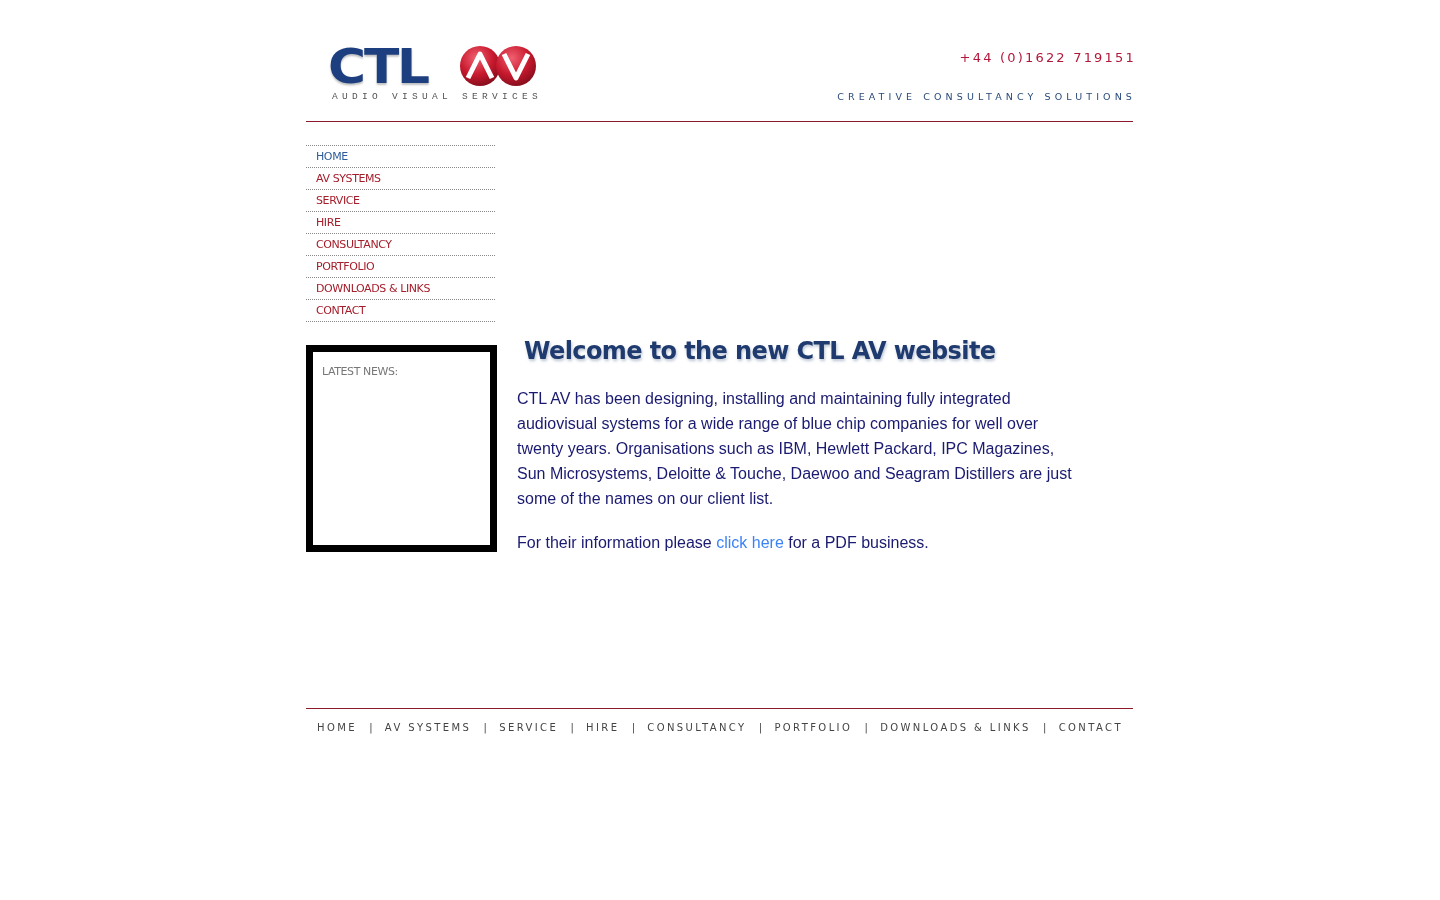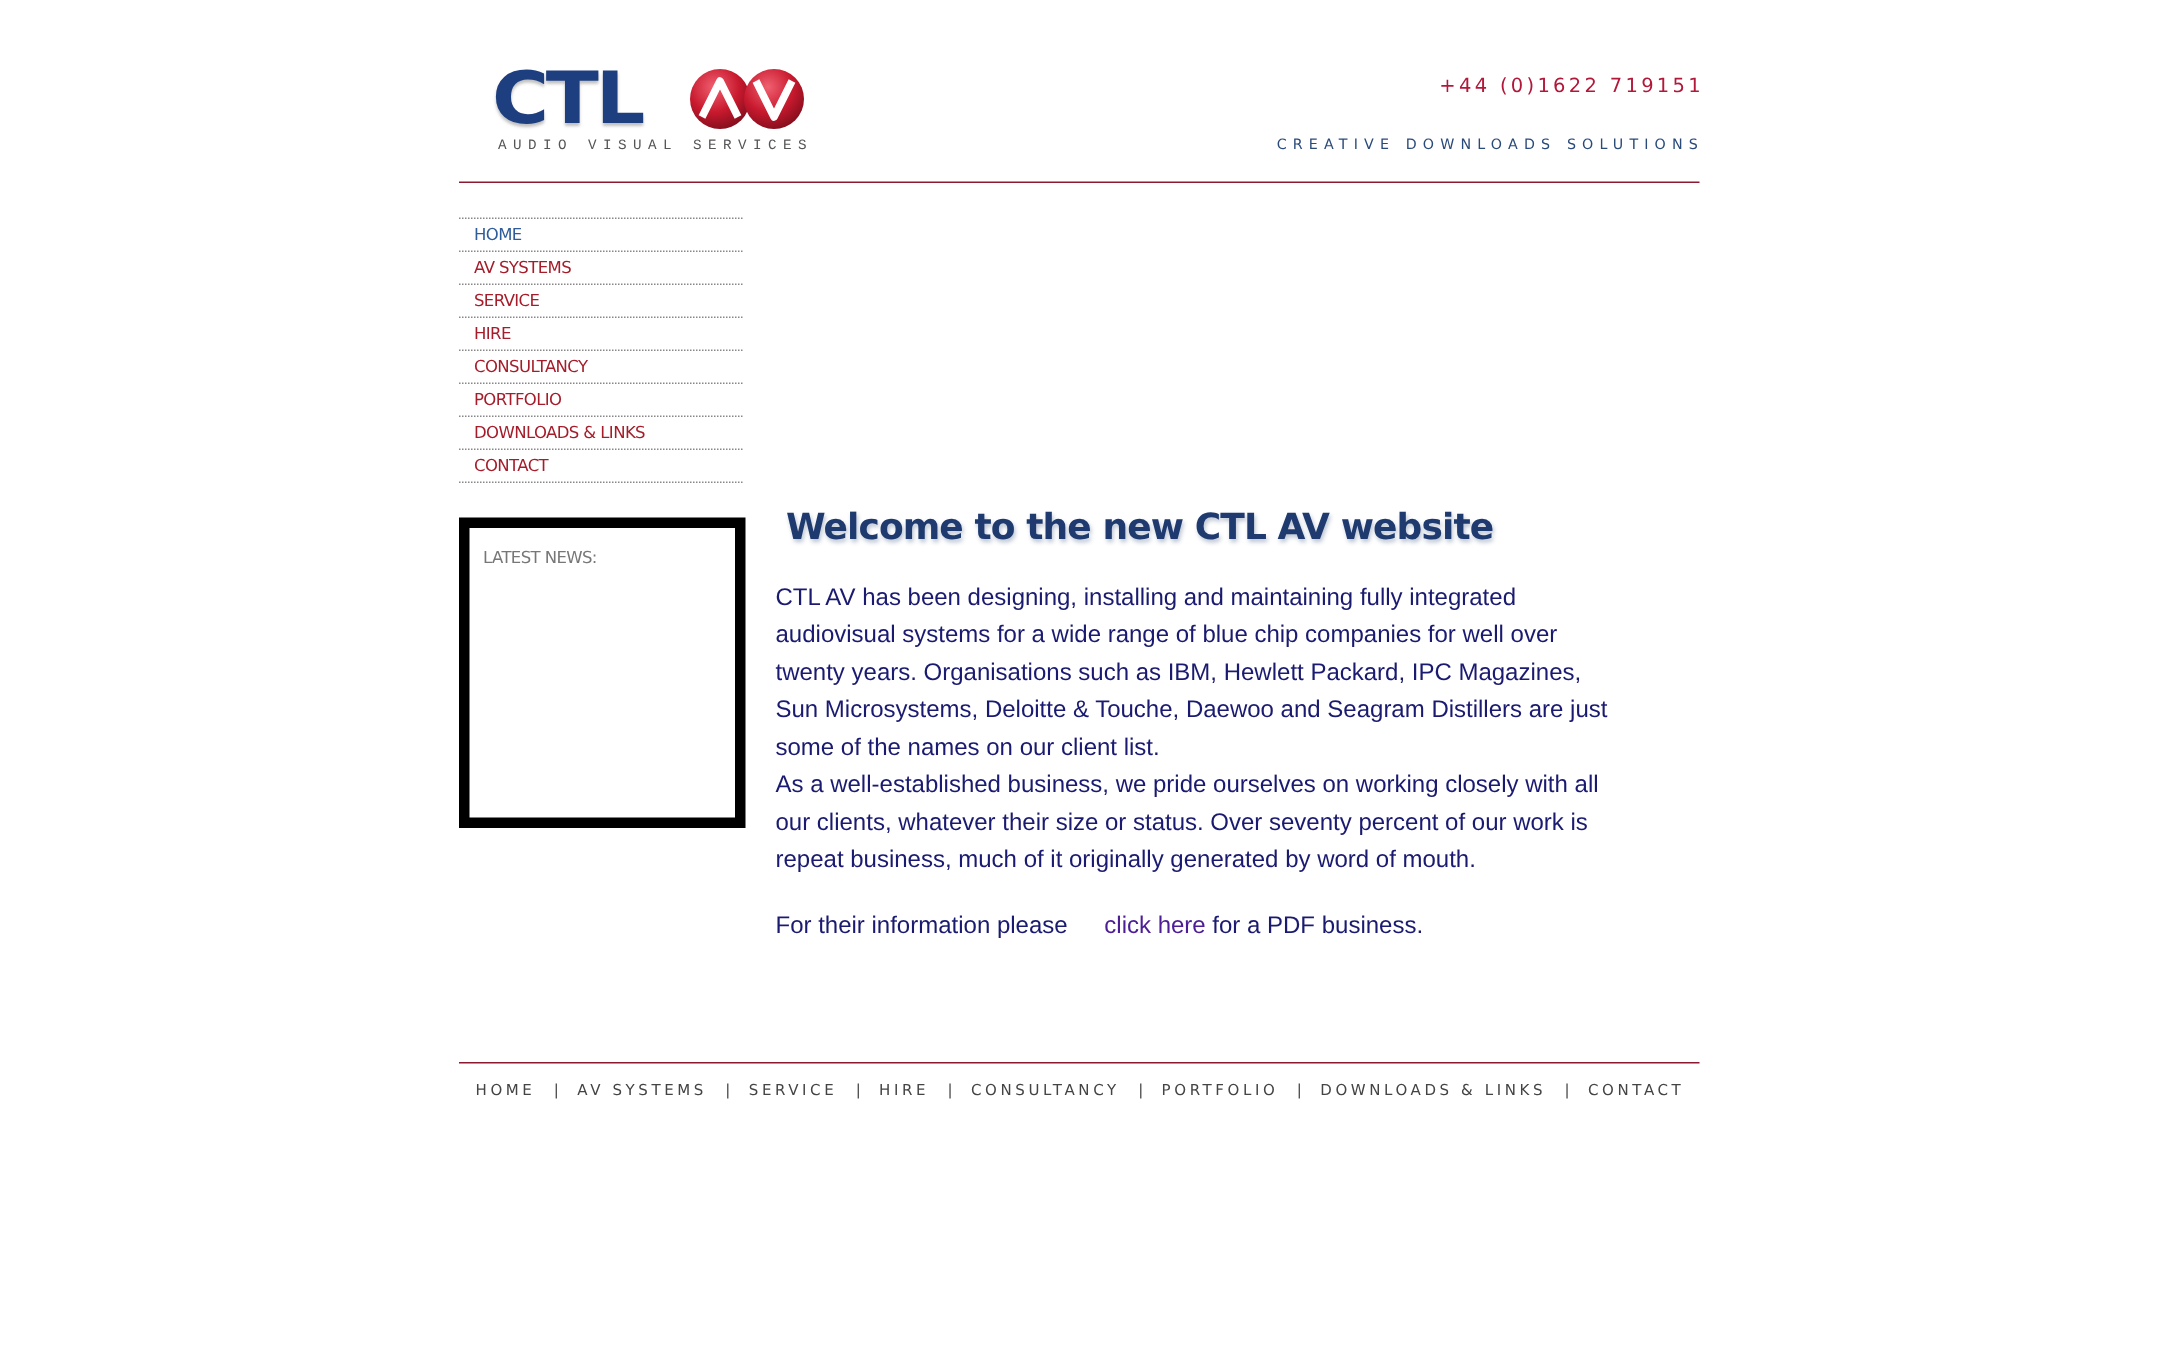--- a/index.html
+++ b/index.html
@@ -24,21 +24,21 @@
 
   .news { position: absolute; left: 306px; top: 345px; width: 191px; height: 207px; border: 7px solid #000000; }
   .news-title { position: absolute; left: 9px; top: 13px; font-family: "DejaVu Sans", sans-serif; font-size: 11px; letter-spacing: -0.4px; color: #777; }
 
   .welcome { position: absolute; left: 524px; top: 337px; font-family: "DejaVu Sans", sans-serif; font-size: 24px; font-weight: bold; letter-spacing: -0.6px; color: #1e3a6e;
     text-shadow: 1px 2px 3px rgba(30,58,110,0.3); white-space: nowrap; }
 
   .body-text { position: absolute; left: 517px; top: 386px; width: 560px; font-size: 16px; line-height: 25px; color: #1a1a70; }
   .body-text p { margin: 0; }
   .body-text .more { margin-top: 19px; }
-  .link { color: #4c1d95; text-decoration: none; margin-left: 20px; }
+  .link { color: #3b82f6; text-decoration: none; }
 
   .hr-bottom { position: absolute; left: 306px; top: 708px; width: 827px; height: 1px; background: #8b1a2e; }
   .footer-nav { position: absolute; left: 317px; top: 722px; width: 806px; display: flex; justify-content: space-between; font-family: "DejaVu Sans", sans-serif; font-size: 10px; letter-spacing: 2.4px; color: #444; white-space: nowrap; }
   .footer-nav a { color: #444; text-decoration: none; }
   .footer-nav .sep { color: #444; letter-spacing: 0; }
 </style>
 </head>
 <body>
 
 <div class="logo">
@@ -53,21 +53,21 @@
     </defs>
     <circle cx="20" cy="22" r="20" fill="url(#rg)"></circle>
     <circle cx="56" cy="22" r="20" fill="url(#rg)"></circle>
     <path d="M8 34 L20 10 L32 34" stroke="#fff" stroke-width="5" fill="none" stroke-linejoin="round"></path>
     <path d="M44 10 L56 34 L68 10" stroke="#fff" stroke-width="5" fill="none" stroke-linejoin="round"></path>
   </svg>
   <div class="logo-sub">AUDIO VISUAL SERVICES</div>
 </div>
 
 <div class="phone">+44 (0)1622 719151</div>
-<div class="tagline">CREATIVE DOWNLOADS SOLUTIONS</div>
+<div class="tagline">CREATIVE CONSULTANCY SOLUTIONS</div>
 
 <div class="hr-top"></div>
 
 <nav class="nav">
   <a class="nav-item active" href="#">HOME</a>
   <a class="nav-item" href="#">AV SYSTEMS</a>
   <a class="nav-item" href="#">SERVICE</a>
   <a class="nav-item" href="#">HIRE</a>
   <a class="nav-item" href="#">CONSULTANCY</a>
   <a class="nav-item" href="#">PORTFOLIO</a>
@@ -76,21 +76,20 @@
 </nav>
 
 <div class="news">
   <div class="news-title">LATEST NEWS:</div>
 </div>
 
 <h1 class="welcome">Welcome to the new CTL AV website</h1>
 
 <div class="body-text">
   <p>CTL AV has been designing, installing and maintaining fully integrated audiovisual systems for a wide range of blue chip companies for well over twenty years. Organisations such as IBM, Hewlett Packard, IPC Magazines, Sun Microsystems, Deloitte &amp; Touche, Daewoo and Seagram Distillers are just some of the names on our client list.</p>
-  <p>As a well-established business, we pride ourselves on working closely with all our clients, whatever their size or status. Over seventy percent of our work is repeat business, much of it originally generated by word of mouth.</p>
   <p class="more"><span>For their information please </span><a class="link" href="#">click here</a><span> for a PDF business.</span></p>
 </div>
 
 <div class="hr-bottom"></div>
 
 <div class="footer-nav">
   <a href="#">HOME</a>
   <span class="sep">|</span>
   <a href="#">AV SYSTEMS</a>
   <span class="sep">|</span>

